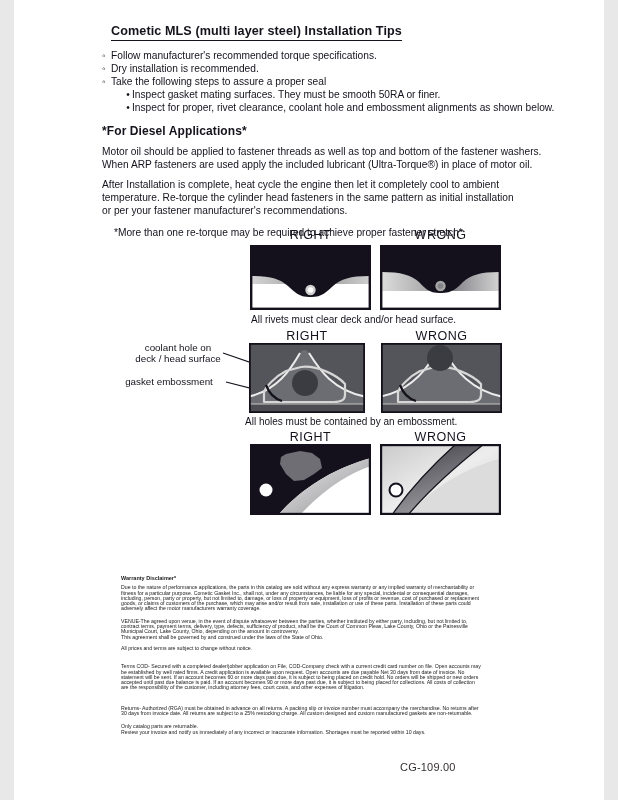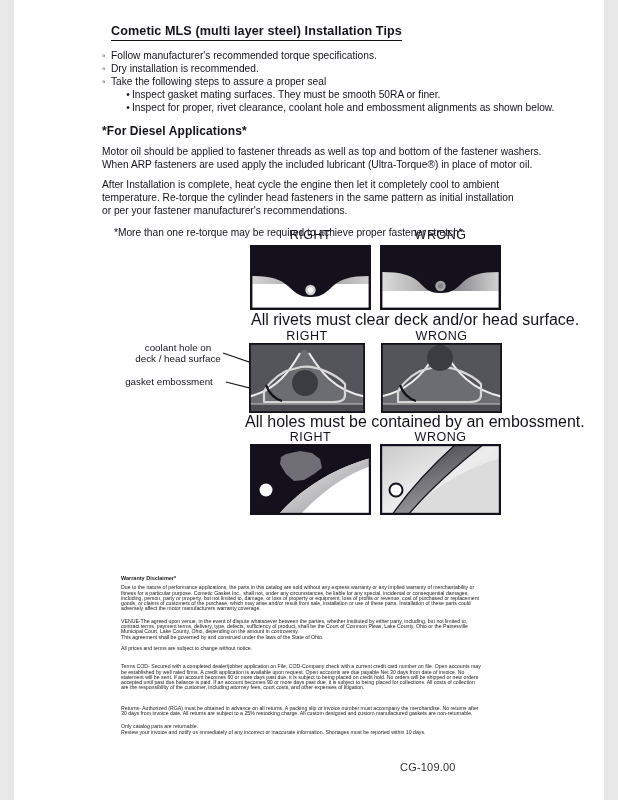--- a/index.html
+++ b/index.html
@@ -17,21 +17,21 @@
   .mk::before{content:"\25E6";}
   .sub{padding-left:22px;text-align:center;}
   .sub .mk{flex:0 0 8px;}
   .sub .mk::before{content:"\2022";}
   .h2{font-size:12px;font-weight:bold;margin:10px 0 7px 0;letter-spacing:0.1px;}
   .para{font-size:10.2px;line-height:13px;white-space:pre-line;margin:0 0 7px 0;}
   .note{font-size:10.2px;line-height:13px;margin-top:9px;margin-left:12px;}
 
   
   .dlabel{position:absolute;width:121px;text-align:center;font-size:12.5px;letter-spacing:0.5px;color:#15121c;}
-  .caption{position:absolute;font-size:16px;line-height:12.5px;color:#15121c;white-space:pre-line;}
+  .caption{position:absolute;font-size:10px;line-height:12.5px;color:#15121c;white-space:pre-line;}
   .ann{position:absolute;text-align:center;font-size:9.8px;line-height:11px;color:#15121c;}
   svg{display:block;}
 
   
   .legal{position:absolute;left:107px;top:576px;width:432px;font-size:5.2px;line-height:5.3px;color:#1a1a1a;}
   .legal .lh{font-weight:bold;font-size:5.5px;margin:0 0 4px 0;}
   .legal p{margin:0;white-space:pre-line;}
   .mb7{margin-bottom:7px !important;}
   .mb6{margin-bottom:6px !important;}
   .mb13{margin-bottom:13px !important;}

